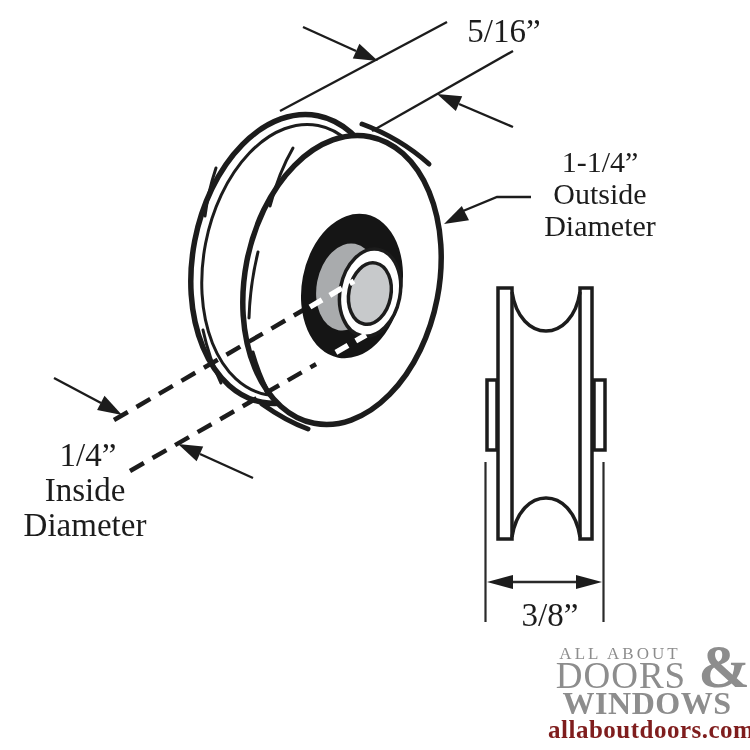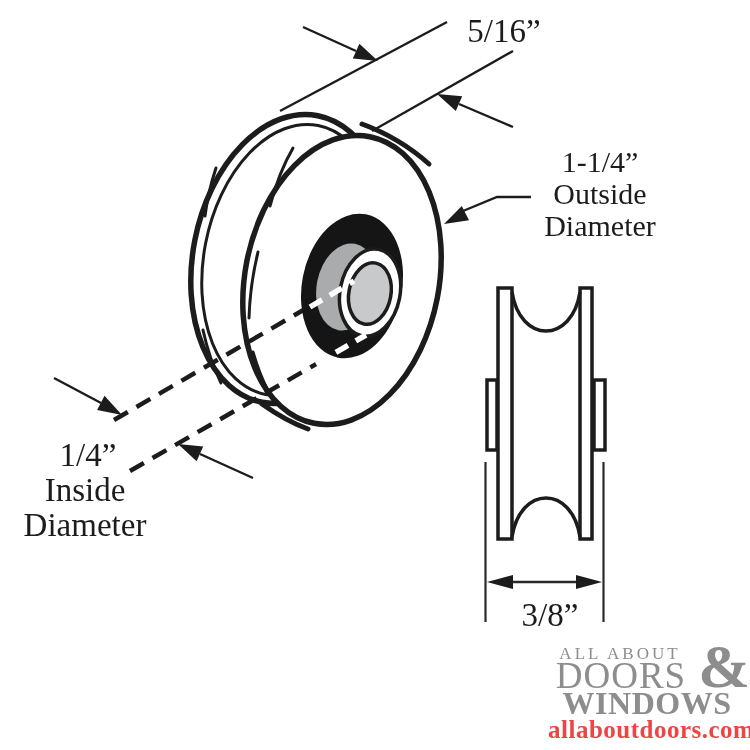--- a/index.html
+++ b/index.html
@@ -8,21 +8,21 @@
   svg{position:absolute;left:0;top:0;}
   svg text{font-family:"Liberation Serif",serif;fill:#1c1c1c;}
   .dim-text{font-size:33px;}
   .dim-text-sm{font-size:30px;}
   .logo{position:absolute;right:4px;bottom:8px;width:198px;text-align:center;
         color:#8d8d8d;line-height:1;}
   .logo-tagline{font-size:17px;letter-spacing:3px;padding-right:54px;line-height:1;}
   .logo-doors{font-size:37px;font-weight:normal;line-height:0.76;padding-right:52px;letter-spacing:1px;}
   .logo-amp{position:absolute;top:-10px;right:-4px;font-size:62px;line-height:1;font-weight:bold;}
   .logo-windows{font-size:32px;font-weight:bold;line-height:0.84;letter-spacing:0.5px;text-align:center;}
-  .logo-url{font-size:25px;font-weight:bold;line-height:1.02;color:#ef4444;letter-spacing:0.5px;}
+  .logo-url{font-size:25px;font-weight:bold;line-height:1.02;color:#7f1d1d;letter-spacing:0.5px;}
 </style>
 </head>
 <body>
 
 <svg width="750" height="750" viewBox="0 0 750 750">
 
   <g fill="none" stroke="#1c1c1c">
 
     <ellipse cx="290" cy="259" rx="97" ry="146" transform="rotate(11 290 259)" fill="#ffffff" stroke-width="5.5"></ellipse>
     <ellipse cx="292" cy="260" rx="88" ry="137" transform="rotate(11 292 260)" fill="none" stroke-width="3"></ellipse>

